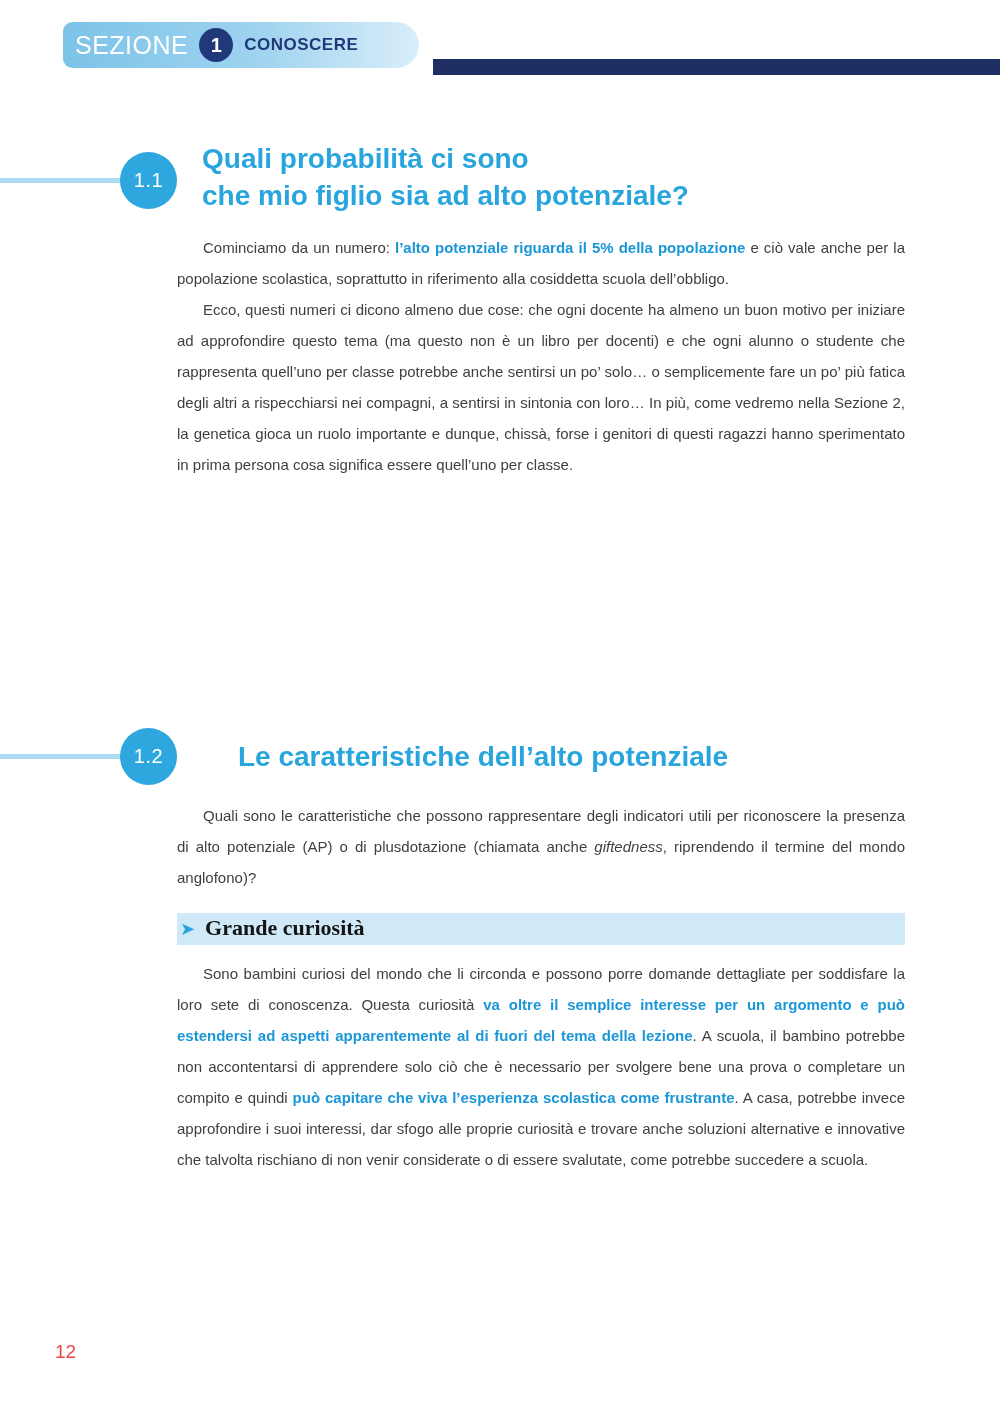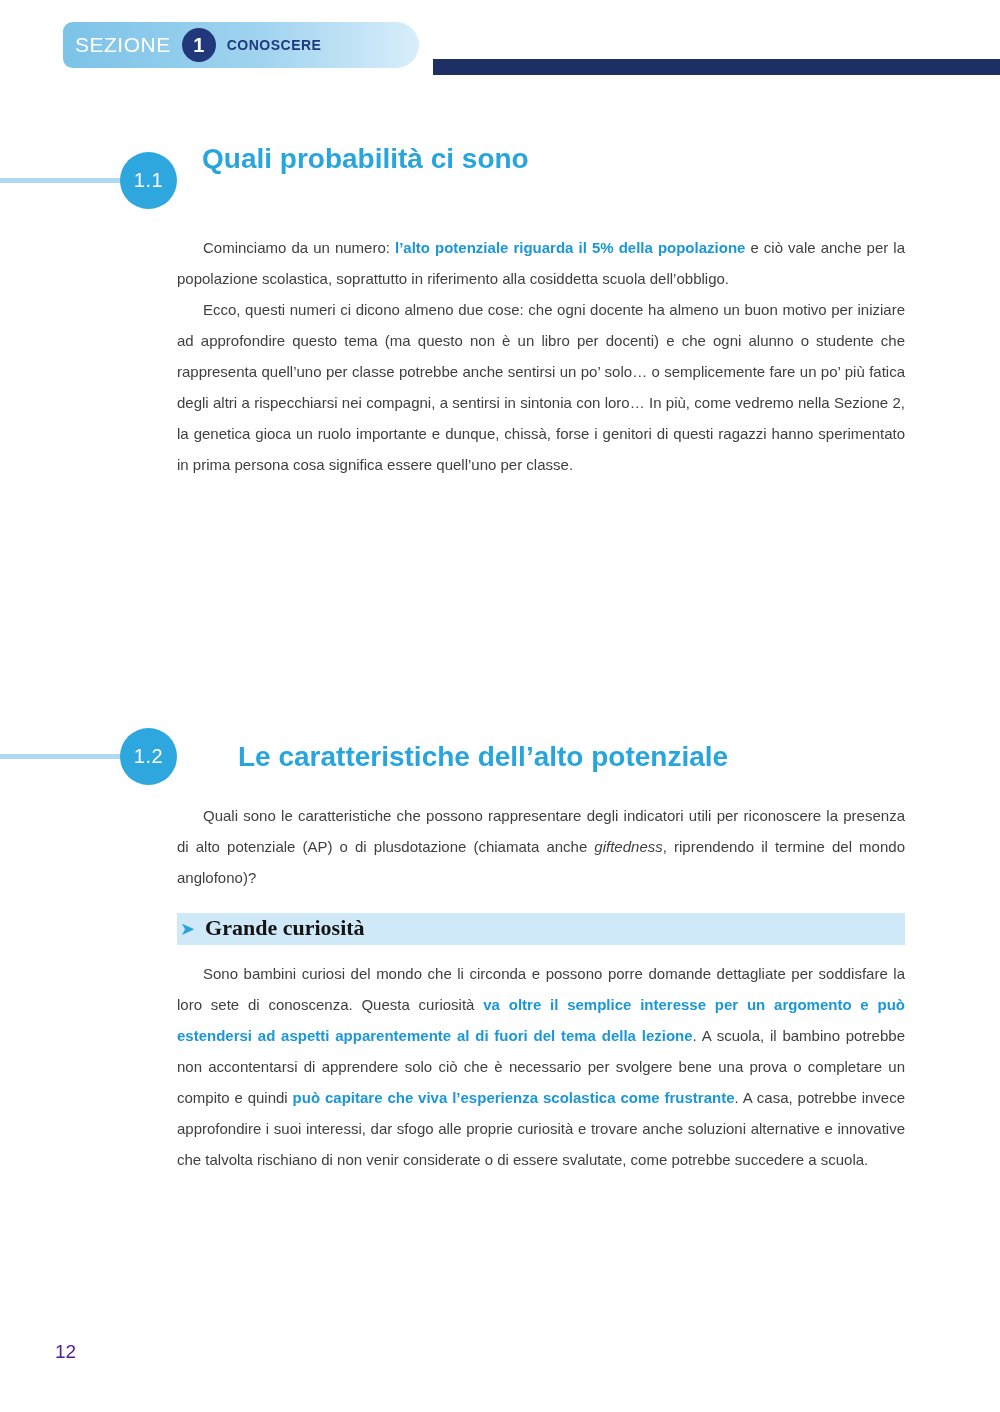--- a/index.html
+++ b/index.html
@@ -13,28 +13,28 @@
 
   
   .banner {
     position:absolute; left:63px; top:22px;
     width:356px; height:46px;
     border-radius:10px 24px 24px 10px;
     background:linear-gradient(90deg,#7cc3e8 0%,#9fd3ef 55%,#d9eefa 100%);
     display:flex; align-items:center; gap:11px;
     padding-left:12px; box-sizing:border-box;
   }
-  .banner-label { color:#ffffff; font-size:21px; letter-spacing:0.5px; }
+  .banner-label { color:#ffffff; font-size:25px; letter-spacing:0.5px; }
   .banner-circle {
     width:34px; height:34px; border-radius:50%;
     background:#21397b; color:#ffffff;
     display:flex; align-items:center; justify-content:center;
     font-size:20px; font-weight:bold; flex:0 0 auto;
   }
-  .banner-title { color:#21397b; font-size:14px; font-weight:bold; letter-spacing:0.5px; }
+  .banner-title { color:#21397b; font-size:17px; font-weight:bold; letter-spacing:0.5px; }
 
   .topbar {
     position:absolute; left:433px; top:59px;
     width:567px; height:16px; background:#1e2f63;
   }
 
   
   .section { position:absolute; left:0; width:1000px; }
   .badge-line { position:absolute; left:0; height:5px; background:#aed9f2; }
   .badge-circle {
@@ -76,39 +76,40 @@
     padding:2px 8px 4px 3px;
     font-family:"Liberation Serif", serif;
     font-size:22px; font-weight:bold; color:#141414;
   }
   .subheading .arrow {
     color:#2aa2dc;
     font-family:"DejaVu Sans", sans-serif;
     font-size:18px; font-weight:normal;
   }
 
-  .page-number { position:absolute; left:55px; top:1341px; font-size:19px; color:#4c1d95; }
+  .page-number { position:absolute; left:55px; top:1341px; font-size:19px; color:#ef4444; }
 </style>
 </head>
 <body>
 
 <div class="banner">
   <span class="banner-label">SEZIONE</span>
   <span class="banner-circle">1</span>
   <span class="banner-title">CONOSCERE</span>
 </div>
 
 <div class="topbar"></div>
 
 <main>
     <section class="section sec-0">
       <div class="badge-line"></div>
       <div class="badge-circle">1.1</div>
       <h2 class="section-title">
         <div>Quali probabilità ci sono</div>
+        <div>che mio figlio sia ad alto potenziale?</div>
       </h2>
       <div class="section-body">
         <p class="body-par indent"><span>Cominciamo da un numero: </span><span class="bb">l’alto potenziale riguarda il 5% della popolazione</span><span> e ciò vale anche per la popolazione scolastica, soprattutto in riferimento alla cosiddetta scuola dell’obbligo.</span></p>
         <p class="body-par indent"><span>Ecco, questi numeri ci dicono almeno due cose: che ogni docente ha almeno un buon motivo per iniziare ad approfondire questo tema (ma questo non è un libro per docenti) e che ogni alunno o studente che rappresenta quell’uno per classe potrebbe anche sentirsi un po’ solo… o semplicemente fare un po’ più fatica degli altri a rispecchiarsi nei compagni, a sentirsi in sintonia con loro… In più, come vedremo nella Sezione 2, la genetica gioca un ruolo importante e dunque, chissà, forse i genitori di questi ragazzi hanno sperimentato in prima persona cosa significa essere quell’uno per classe.</span></p>
       </div>
     </section>
     <section class="section sec-1">
       <div class="badge-line"></div>
       <div class="badge-circle">1.2</div>
       <h2 class="section-title">

